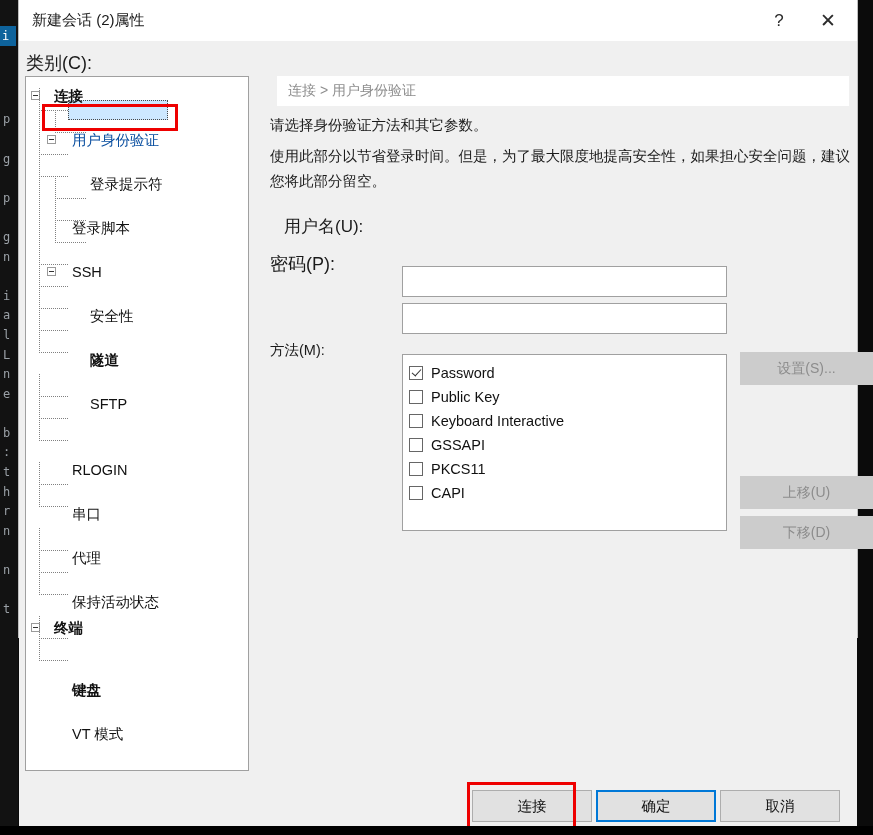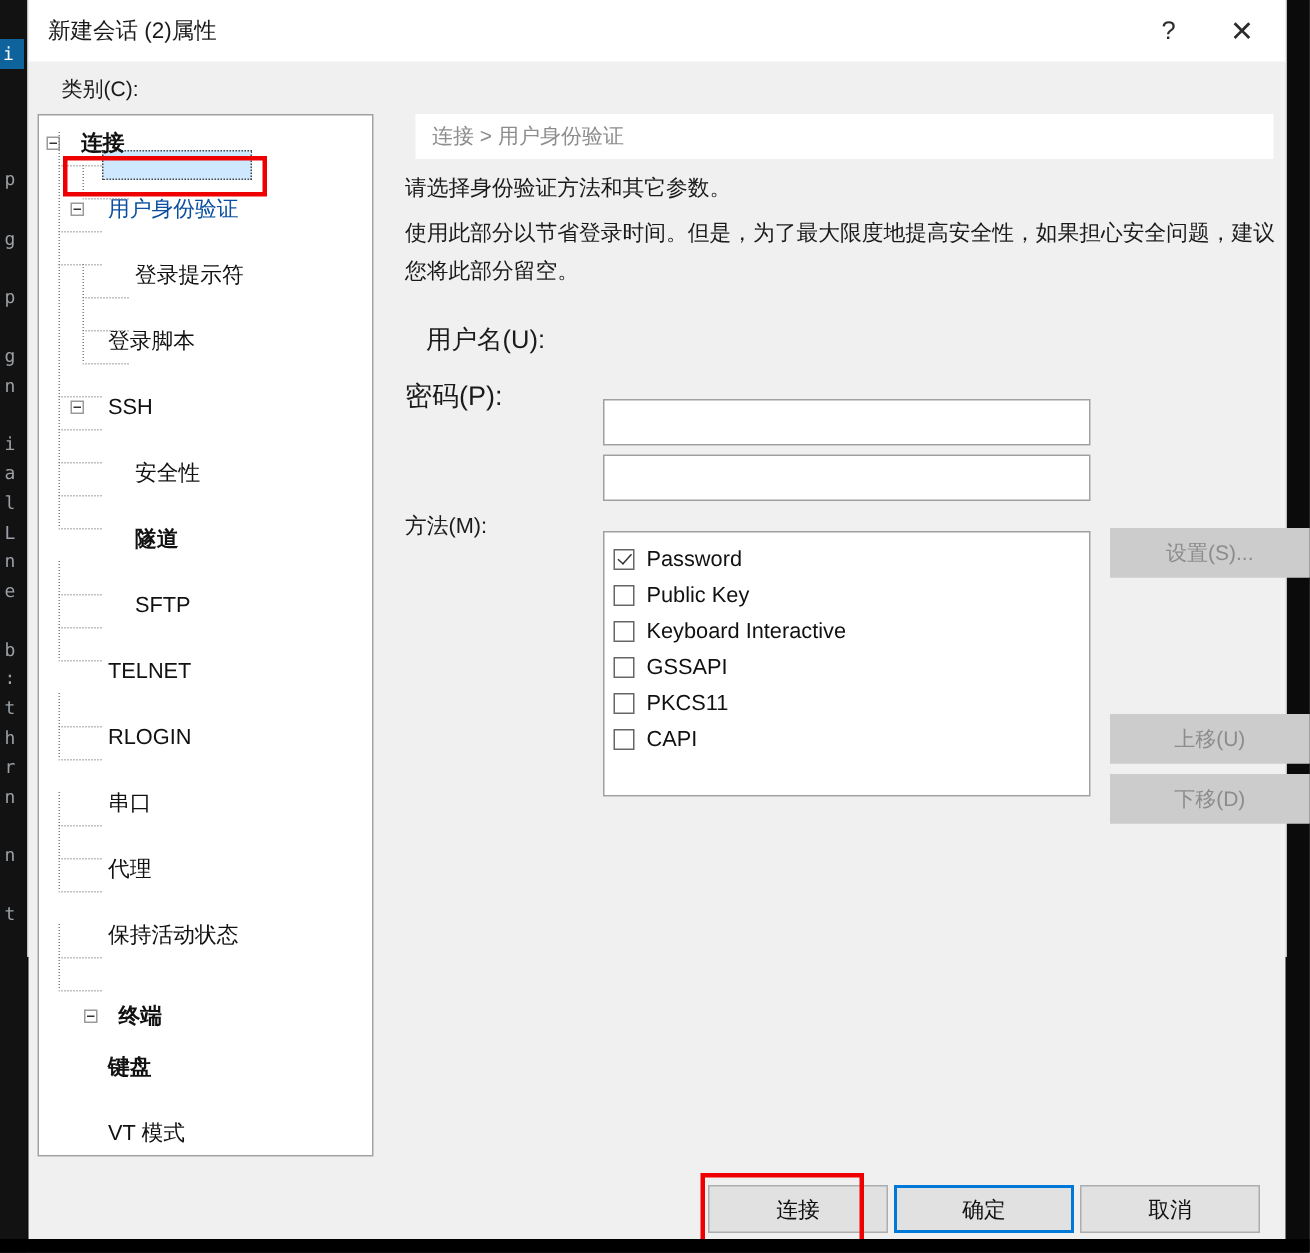--- a/index.html
+++ b/index.html
@@ -72,22 +72,22 @@
     border: none;
     cursor: default;
   }
   #btn-help { right: 55px; font-size: 17px; }
   #btn-close { right: 6px; font-size: 19px; font-weight: 300; }
 
   
   #dlg-body { position: relative; height: 784px; background: #f0f0f0; }
 
   #category-label {
-    position: absolute; left: 22px; top: 9px;
-    font-size: 14px; color: #1a1a1a;
+    position: absolute; left: 7px; top: 9px;
+    font-size: 18px; color: #1a1a1a;
   }
 
   
   #tree-panel {
     position: absolute;
     left: 6px; top: 34px;
     width: 224px; height: 695px;
     background: #ffffff;
     border: 1px solid #a0a0a0;
     overflow: hidden;
@@ -345,41 +345,38 @@
           </div>
           <div class="hline" style="left: 29px; top: 121px; width: 31px;"></div>
           <div class="tnode bold" style="top: 132px;">
             <span class="lbl" style="left: 62px;">隧道</span>
           </div>
           <div class="hline" style="left: 29px; top: 143px; width: 31px;"></div>
           <div class="tnode" style="top: 154px;">
             <span class="lbl" style="left: 62px; text-align: right;">SFTP</span>
           </div>
           <div class="hline" style="left: 29px; top: 165px; width: 31px;"></div>
-          <div class="tnode" style="top: 176px;">
-            <span class="lbl" style="left: 44px;">TELNET</span>
-          </div>
           <div class="hline" style="left: 13px; top: 187px; width: 29px;"></div>
           <div class="tnode" style="top: 198px;">
             <span class="lbl" style="left: 44px;">RLOGIN</span>
           </div>
           <div class="hline" style="left: 13px; top: 209px; width: 29px;"></div>
           <div class="tnode" style="top: 220px;">
             <span class="lbl" style="left: 44px;">串口</span>
           </div>
           <div class="hline" style="left: 13px; top: 231px; width: 29px;"></div>
           <div class="tnode" style="top: 242px;">
             <span class="lbl" style="left: 44px;">代理</span>
           </div>
           <div class="hline" style="left: 13px; top: 253px; width: 29px;"></div>
           <div class="tnode" style="top: 264px;">
             <span class="lbl" style="left: 44px;">保持活动状态</span>
           </div>
           <div class="hline" style="left: 13px; top: 275px; width: 29px;"></div>
-          <div class="tnode bold" style="top: 296px; margin-left: 25px;">
+          <div class="tnode bold" style="top: 268px;">
             <span class="exp" style="left: 5px;"></span>
             <span class="lbl" style="left: 26px;">终端</span>
           </div>
           <div class="tnode bold" style="top: 308px;">
             <span class="lbl" style="left: 44px;">键盘</span>
           </div>
           <div class="hline" style="left: 13px; top: 319px; width: 29px;"></div>
           <div class="tnode" style="top: 330px;">
             <span class="lbl" style="left: 44px;">VT 模式</span>
           </div>

